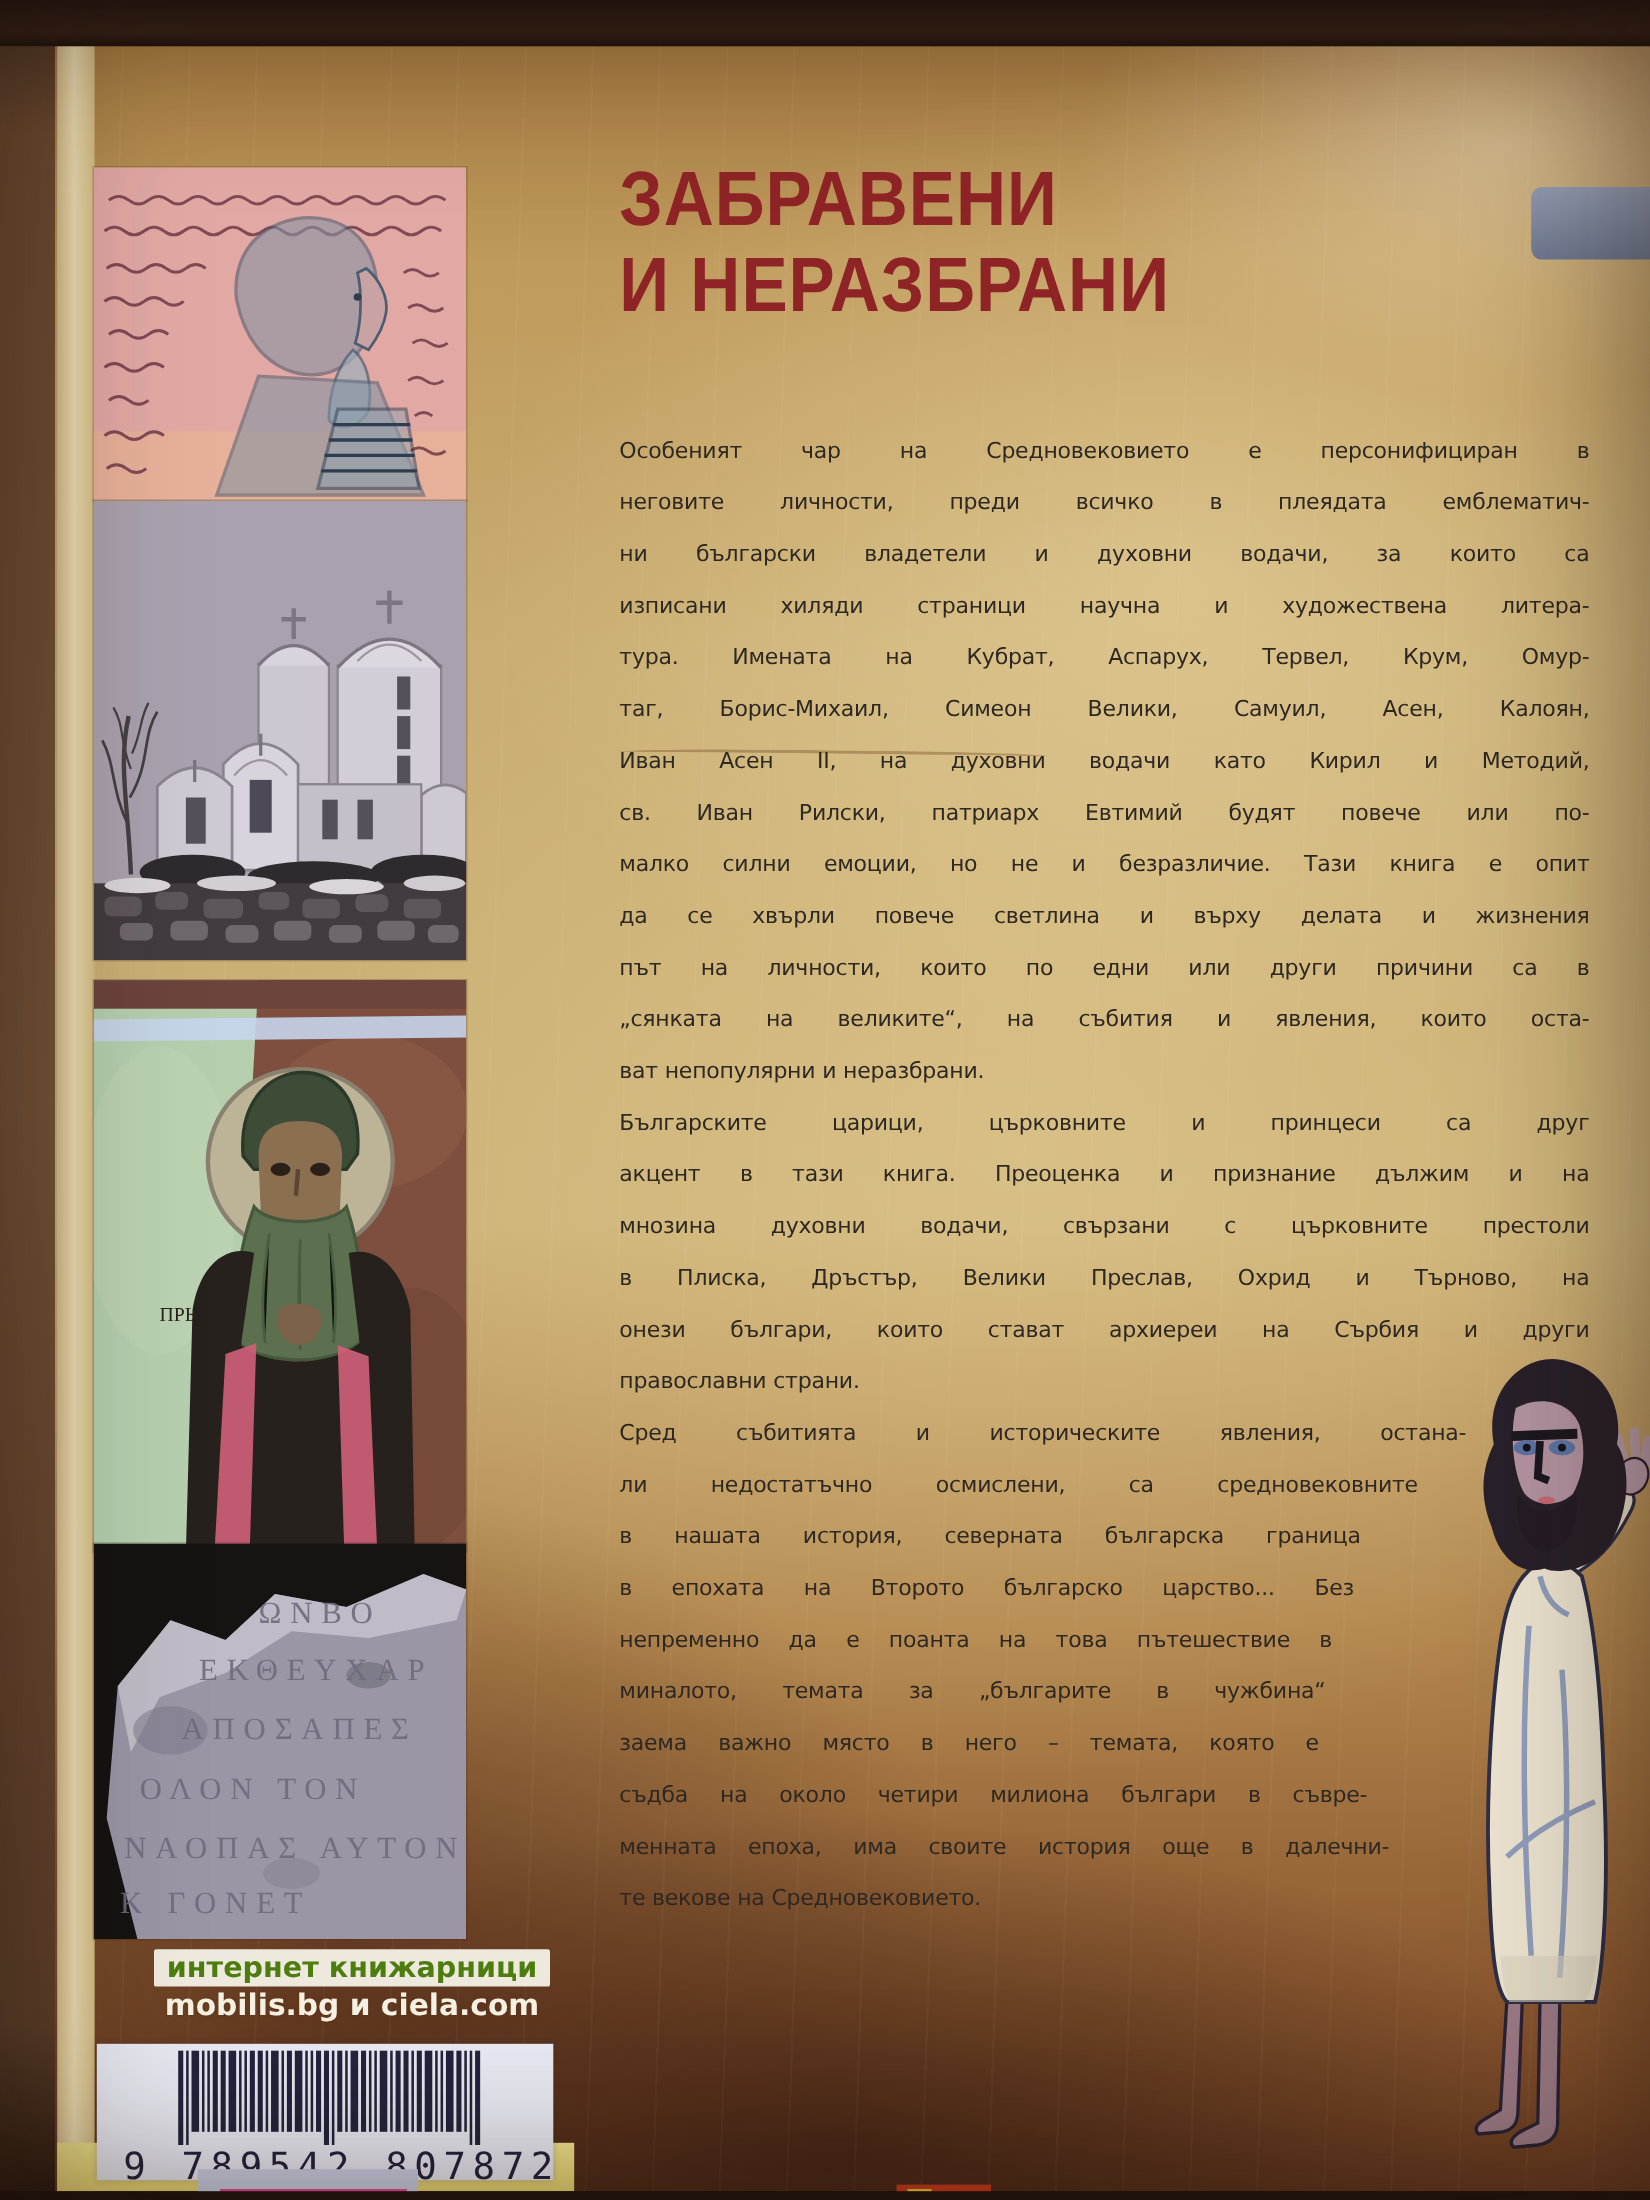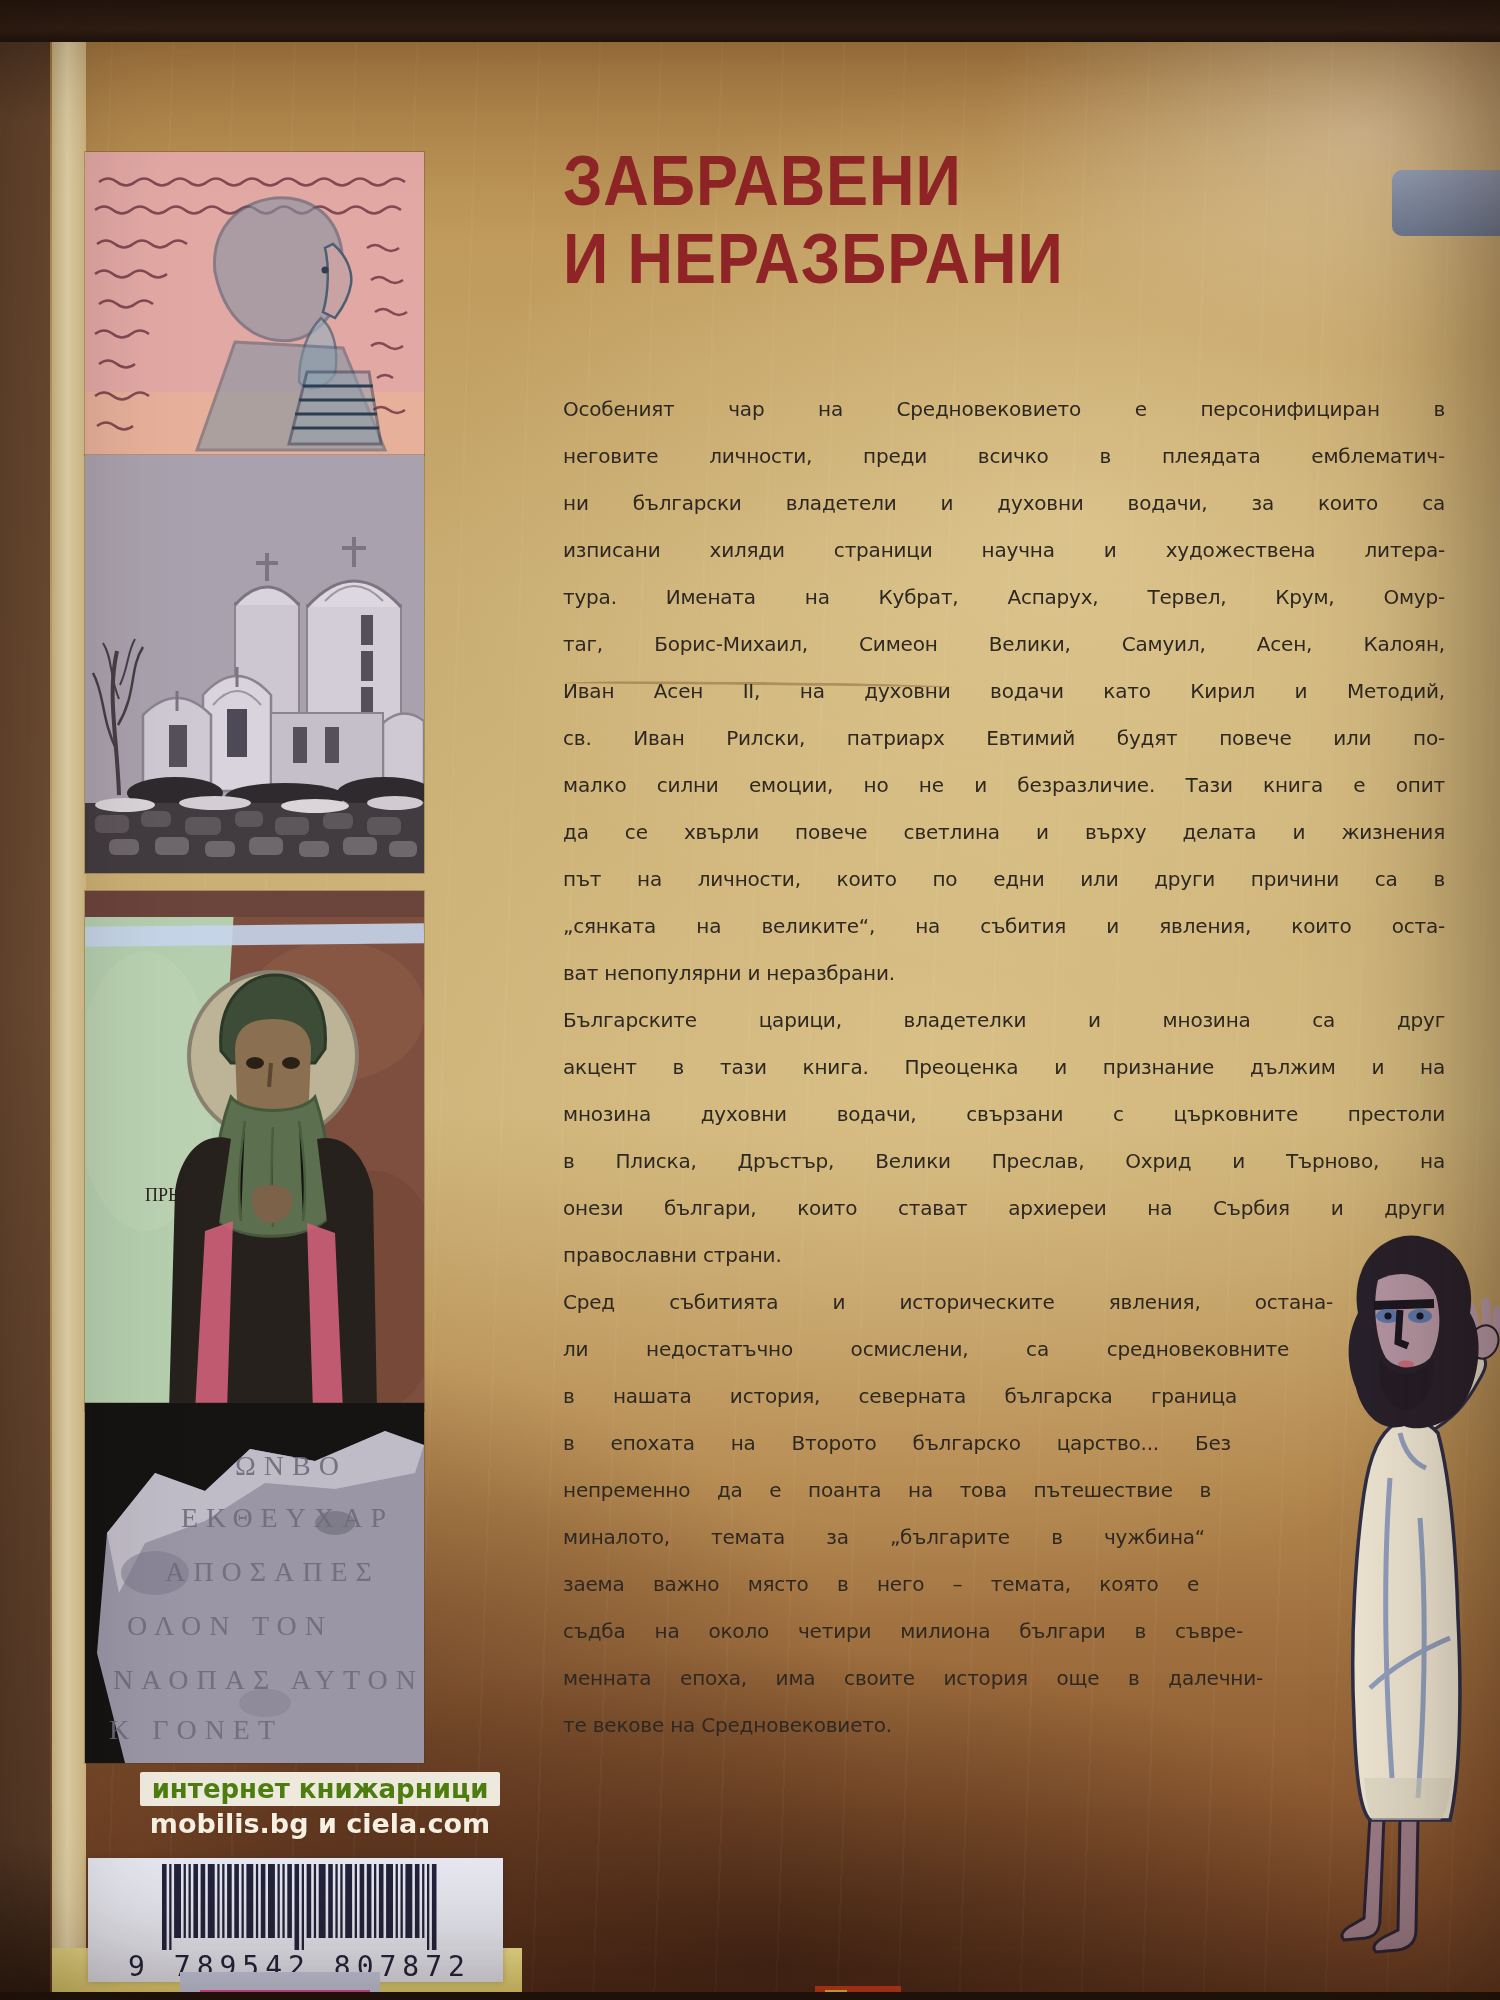--- a/index.html
+++ b/index.html
@@ -49,22 +49,22 @@
   .bs-label{display:inline-block;background:rgba(250,247,238,.92);color:#4d7c0f;
       font-weight:bold;font-size:26px;padding:2px 12px;border-radius:2px;}
   .bs-sites{margin-top:2px;color:#f6f1e2;font-weight:bold;font-size:27px;
       text-shadow:0 1px 2px rgba(90,50,20,.6);}
   
   .yellow-band{position:absolute;left:2px;top:1906px;width:470px;height:44px;
       background:linear-gradient(180deg,#f2e38c,#ecd974);}
   .barcode-panel{position:absolute;left:38px;top:1816px;width:415px;height:124px;
       background:#e9eaf3;box-shadow:0 0 6px rgba(40,30,60,.25);}
   .barcode-panel svg{position:absolute;left:70px;top:6px;}
-  .bc-digits{position:absolute;left:4px;top:92px;width:100%;text-align:center;
-      font-family:"DejaVu Sans Mono",monospace;font-size:28px;letter-spacing:6px;color:#23233c;}
+  .bc-digits{position:absolute;left:15px;top:92px;width:100%;text-align:center;
+      font-family:"DejaVu Sans Mono",monospace;font-size:34px;letter-spacing:6px;color:#23233c;}
   .sticker-lav{position:absolute;left:130px;top:1930px;width:200px;height:22px;background:#ccd0e6;}
   .sticker-pink{position:absolute;left:150px;top:1948px;width:170px;height:10px;background:#e84b96;}
   .red-tab{position:absolute;left:765px;top:1944px;width:86px;height:14px;background:#c63a1d;}
   .red-tab i{position:absolute;left:10px;top:4px;width:22px;height:6px;background:#e9c23a;display:block;}
   
   .man{position:absolute;left:1250px;top:1176px;width:200px;height:770px;}
 </style>
 </head>
 <body>
 
@@ -244,21 +244,21 @@
       <div class="line">тура. Имената на Кубрат, Аспарух, Тервел, Крум, Омур-</div>
       <div class="line">таг, Борис-Михаил, Симеон Велики, Самуил, Асен, Калоян,</div>
       <div class="line">Иван Асен II, на духовни водачи като Кирил и Методий,</div>
       <div class="line">св. Иван Рилски, патриарх Евтимий будят повече или по-</div>
       <div class="line">малко силни емоции, но не и безразличие. Тази книга е опит</div>
       <div class="line">да се хвърли повече светлина и върху делата и жизнения</div>
       <div class="line">път на личности, които по едни или други причини са в</div>
       <div class="line">„сянката на великите“, на събития и явления, които оста-</div>
       <div class="line pend">ват непопулярни и неразбрани.</div>
 
-      <div class="line">Българските царици, владетелки и мнозина са друг</div>
+      <div class="line">Българските царици, църковните и принцеси са друг</div>
       <div class="line">акцент в тази книга. Преоценка и признание дължим и на</div>
       <div class="line">мнозина духовни водачи, свързани с църковните престоли</div>
       <div class="line">в Плиска, Дръстър, Велики Преслав, Охрид и Търново, на</div>
       <div class="line">онези българи, които стават архиереи на Сърбия и други</div>
       <div class="line pend">православни страни.</div>
 
       <div class="line" style="width:770px">Сред събитията и историческите явления, остана-</div>
       <div class="line" style="width:726px">ли недостатъчно осмислени, са средновековните</div>
       <div class="line" style="width:674px">в нашата история, северната българска граница</div>
       <div class="line" style="width:668px">в епохата на Второто българско царство... Без</div>

